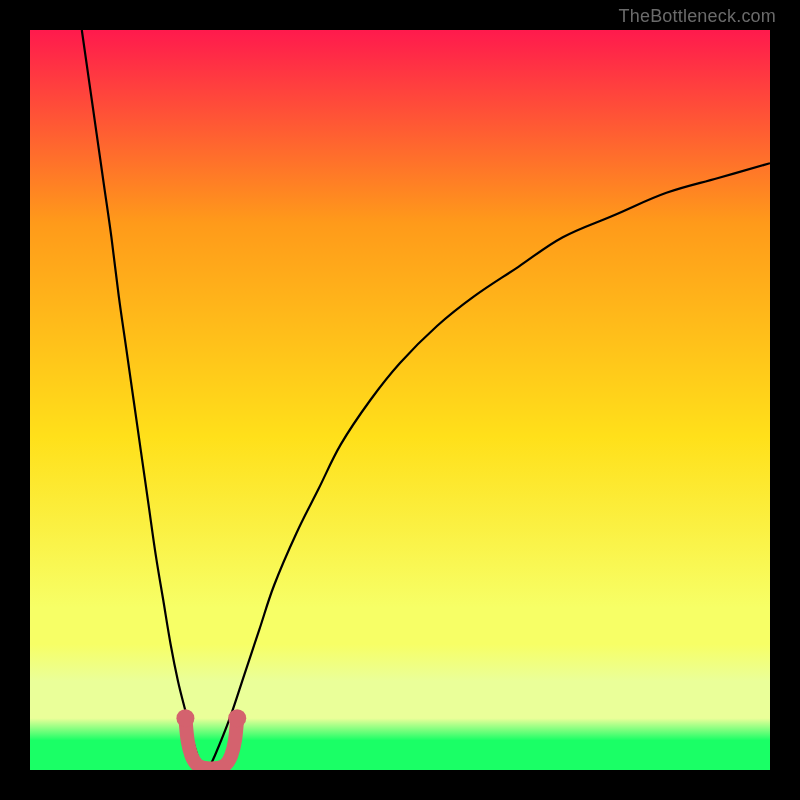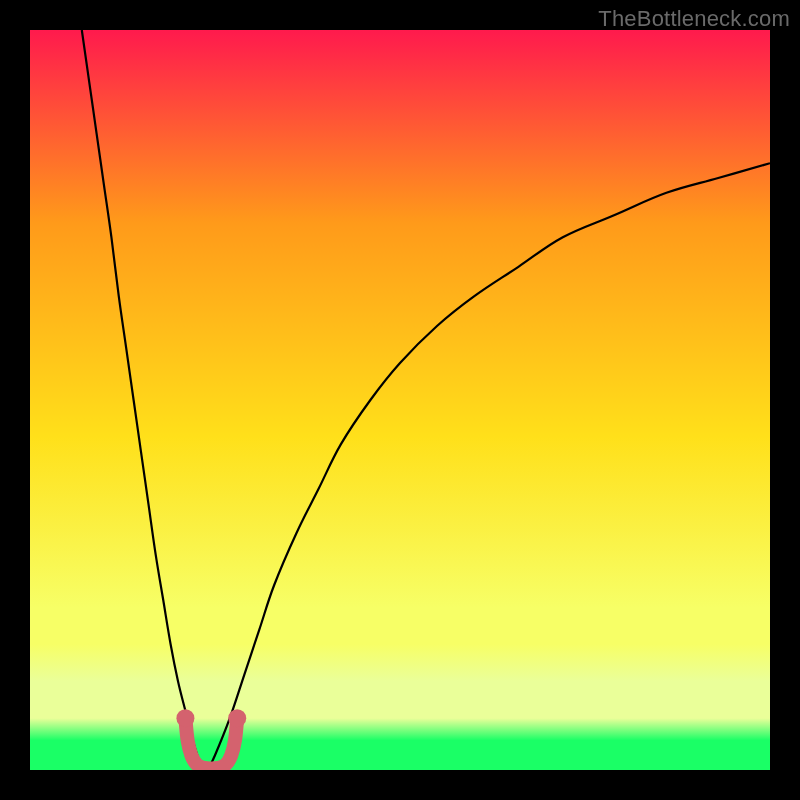--- a/index.html
+++ b/index.html
@@ -21,23 +21,23 @@
     position: absolute;
     left: 30px;
     top: 30px;
     width: 740px;
     height: 740px;
     overflow: hidden;
   }
   .watermark {
     position: absolute;
     top: 6px;
-    right: 10px;
+    right: 24px;
     color: #6a6a6a;
-    font-size: 22px;
+    font-size: 18px;
     font-weight: 500;
     letter-spacing: 0.2px;
     user-select: none;
   }
 </style>
 </head>
 <body>
 
 <div class="frame">
 

